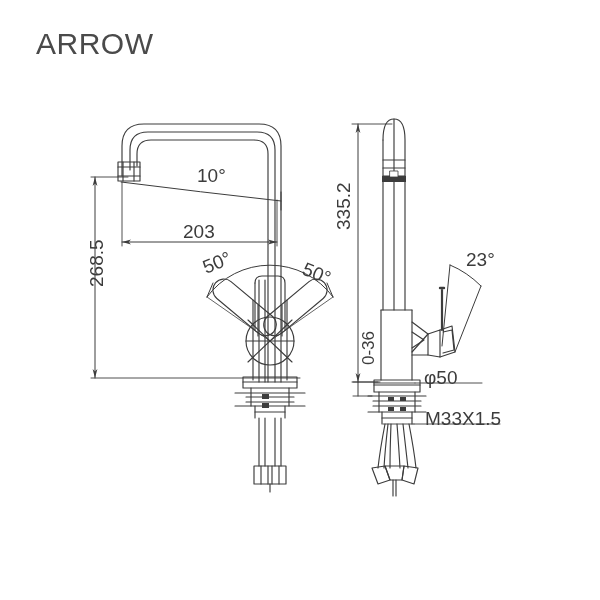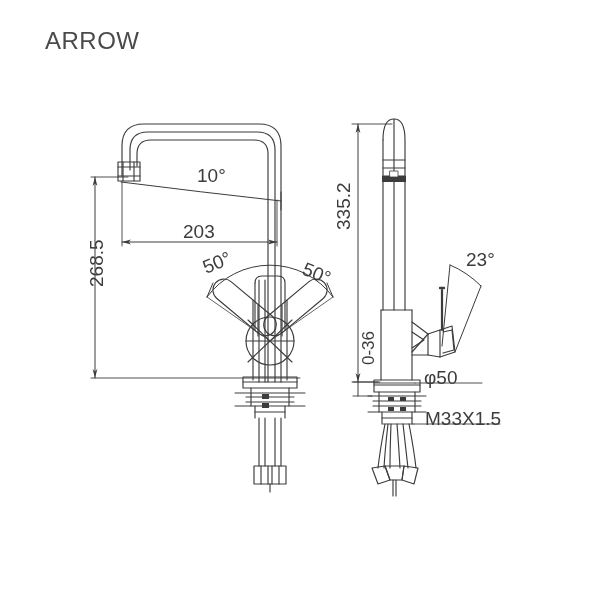--- a/index.html
+++ b/index.html
@@ -15,24 +15,24 @@
     position: relative;
   }
   #sheet {
     position: relative;
     width: 600px;
     height: 600px;
     background: #ffffff;
   }
   #brand {
     position: absolute;
-    left: 45px;
+    left: 36px;
     top: 27px;
     font-family: "Liberation Sans", sans-serif;
-    font-size: 24px;
+    font-size: 30px;
     letter-spacing: 0.5px;
     color: #4a4a4a;
     font-weight: 400;
     white-space: nowrap;
   }
   #drawing {
     position: absolute;
     left: 0;
     top: 0;
   }

